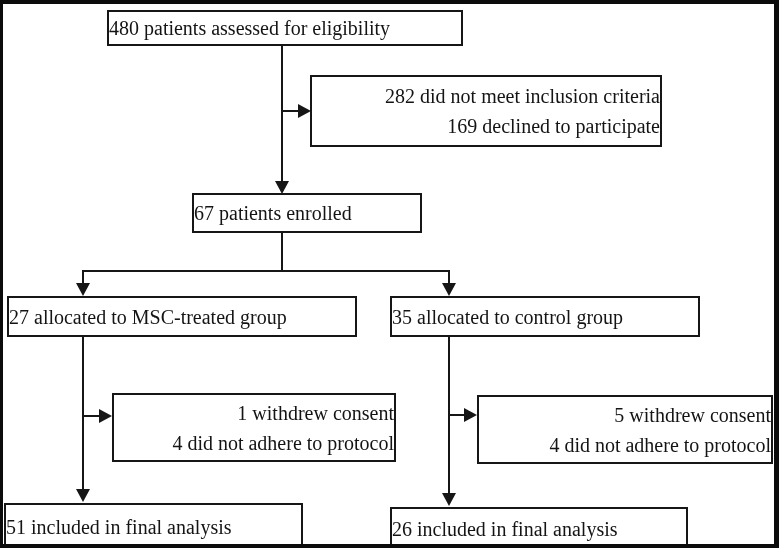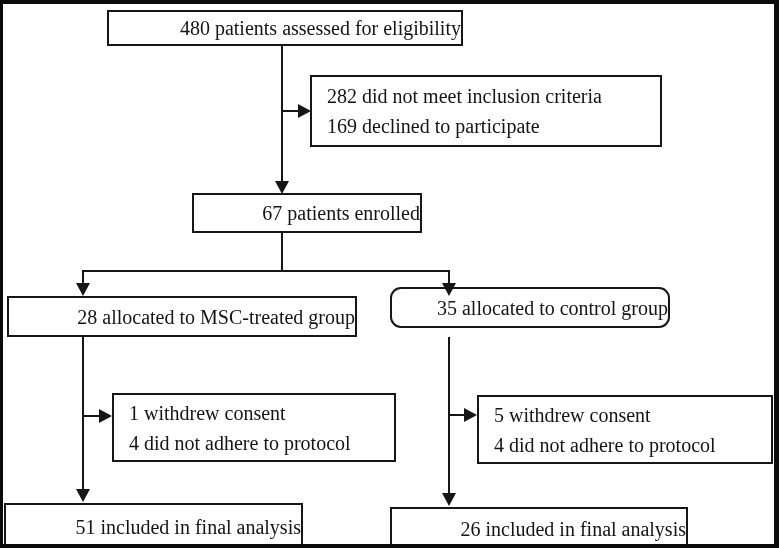--- a/index.html
+++ b/index.html
@@ -28,22 +28,22 @@
     background: #ffffff;
     border: 2px solid #161616;
     display: flex;
     flex-direction: column;
     justify-content: center;
     font-size: 20px;
     line-height: 30px;
     z-index: 1;
     white-space: nowrap;
   }
-  .node.center { align-items: flex-end; padding-left: 31px; }
-  .node.leftpad { align-items: flex-start; padding-left: 15px; }
+  .node.center { align-items: flex-start; }
+  .node.leftpad { align-items: flex-end; padding-left: 15px; }
 
   .vline, .hline {
     position: absolute;
     background: #161616;
     z-index: 2;
   }
   .vline { width: 2px; }
   .hline { height: 2px; }
 
   .arr-down {
@@ -61,21 +61,21 @@
     border-bottom: 7px solid transparent;
     border-left: 13px solid #161616;
     z-index: 2;
   }
 
   
   #n-assessed          { left: 107px; top: 10px;  width: 356px; height: 36px; }
   #n-excluded          { left: 310px; top: 75px;  width: 352px; height: 72px; }
   #n-enrolled          { left: 192px; top: 193px; width: 230px; height: 40px; }
   #n-msc-group         { left: 7px;   top: 296px; width: 350px; height: 41px; }
-  #n-control-group     { left: 390px; top: 287px; width: 280px; height: 41px; border-radius: 11px; }
+  #n-control-group     { left: 390px; top: 296px; width: 310px; height: 41px; }
   #n-msc-withdrawn     { left: 112px; top: 381px; width: 284px; height: 69px; margin-top: 12px; }
   #n-control-withdrawn { left: 477px; top: 395px; width: 296px; height: 69px; }
   #n-msc-final         { left: 4px;   top: 503px; width: 299px; height: 48px; }
   #n-control-final     { left: 390px; top: 507px; width: 298px; height: 44px; }
 </style>
 </head>
 <body>
 
 <div id="stage">
 
@@ -118,21 +118,21 @@
   <div id="n-excluded" class="node leftpad">
     <span>282 did not meet inclusion criteria</span>
     <span>169 declined to participate</span>
   </div>
 
   <div id="n-enrolled" class="node center">
     <span>67 patients enrolled</span>
   </div>
 
   <div id="n-msc-group" class="node center">
-    <span>28 allocated to MSC-treated group</span>
+    <span>27 allocated to MSC-treated group</span>
   </div>
 
   <div id="n-control-group" class="node center">
     <span>35 allocated to control group</span>
   </div>
 
   <div id="n-msc-withdrawn" class="node leftpad">
     <span>1 withdrew consent</span>
     <span>4 did not adhere to protocol</span>
   </div>

